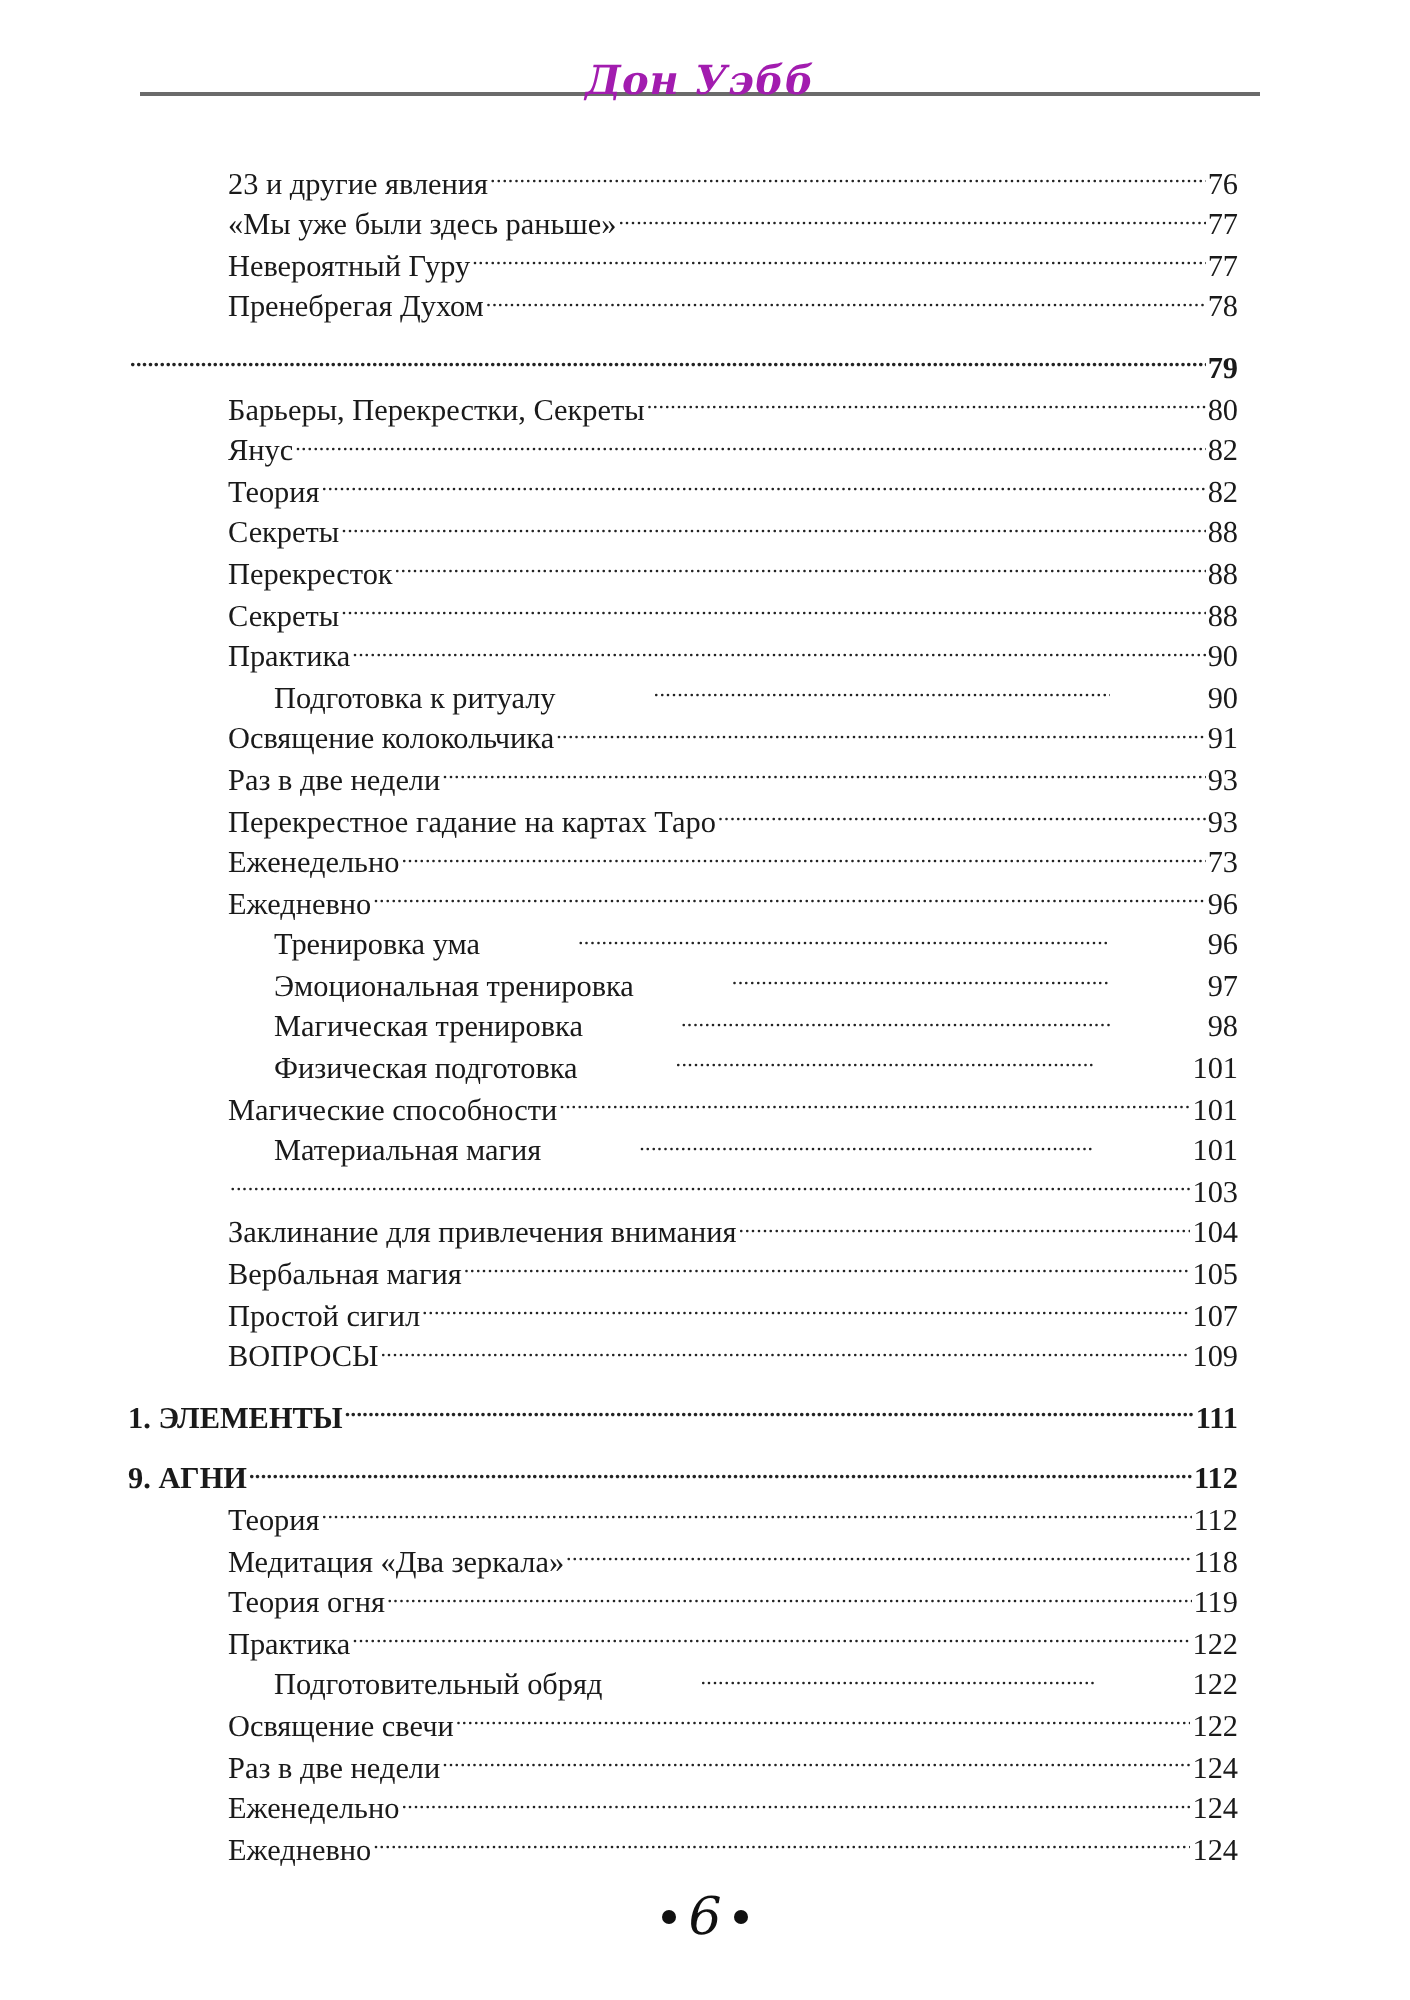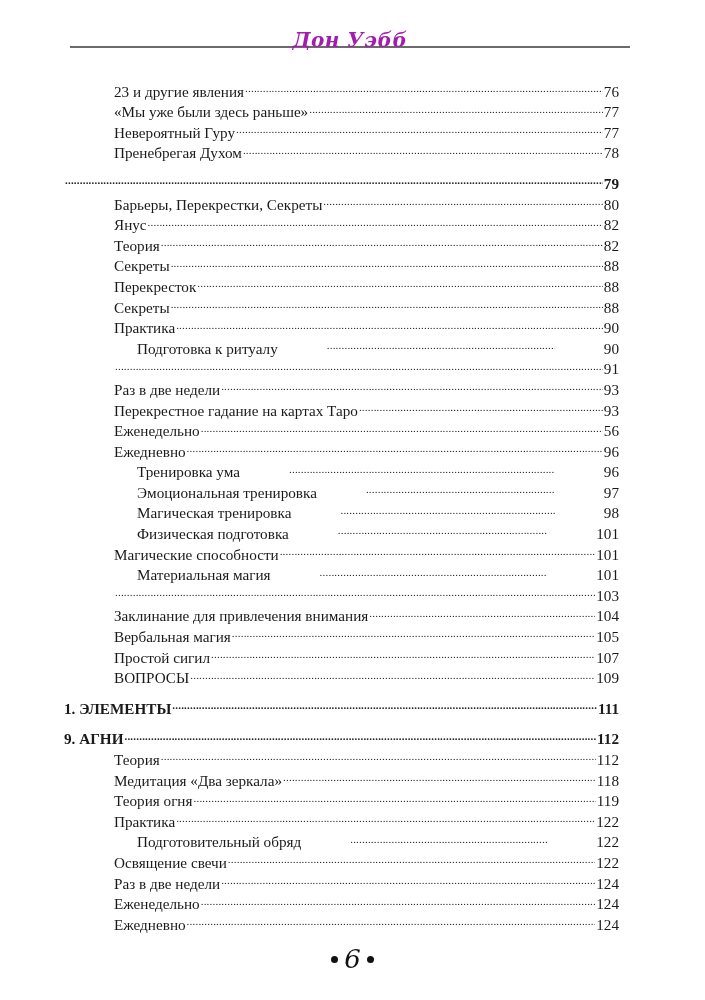--- a/index.html
+++ b/index.html
@@ -183,37 +183,38 @@
       <span class="title">Практика</span>
       <span class="leader"></span>
       <span class="page">90</span>
     </div>
     <div class="row level-3">
       <span class="title">Подготовка к ритуалу</span>
       <span class="leader"></span>
       <span class="page">90</span>
     </div>
     <div class="row level-1">
+      <span class="title">Освящение колокольчика</span>
       <span class="leader"></span>
       <span class="page">91</span>
     </div>
     <div class="row level-1">
       <span class="title">Раз в две недели</span>
       <span class="leader"></span>
       <span class="page">93</span>
     </div>
     <div class="row level-1">
       <span class="title">Перекрестное гадание на картах Таро</span>
       <span class="leader"></span>
       <span class="page">93</span>
     </div>
     <div class="row level-1">
       <span class="title">Еженедельно</span>
       <span class="leader"></span>
-      <span class="page">56</span>
+      <span class="page">73</span>
     </div>
     <div class="row level-1">
       <span class="title">Ежедневно</span>
       <span class="leader"></span>
       <span class="page">96</span>
     </div>
     <div class="row level-3">
       <span class="title">Тренировка ума</span>
       <span class="leader"></span>
       <span class="page">96</span>

